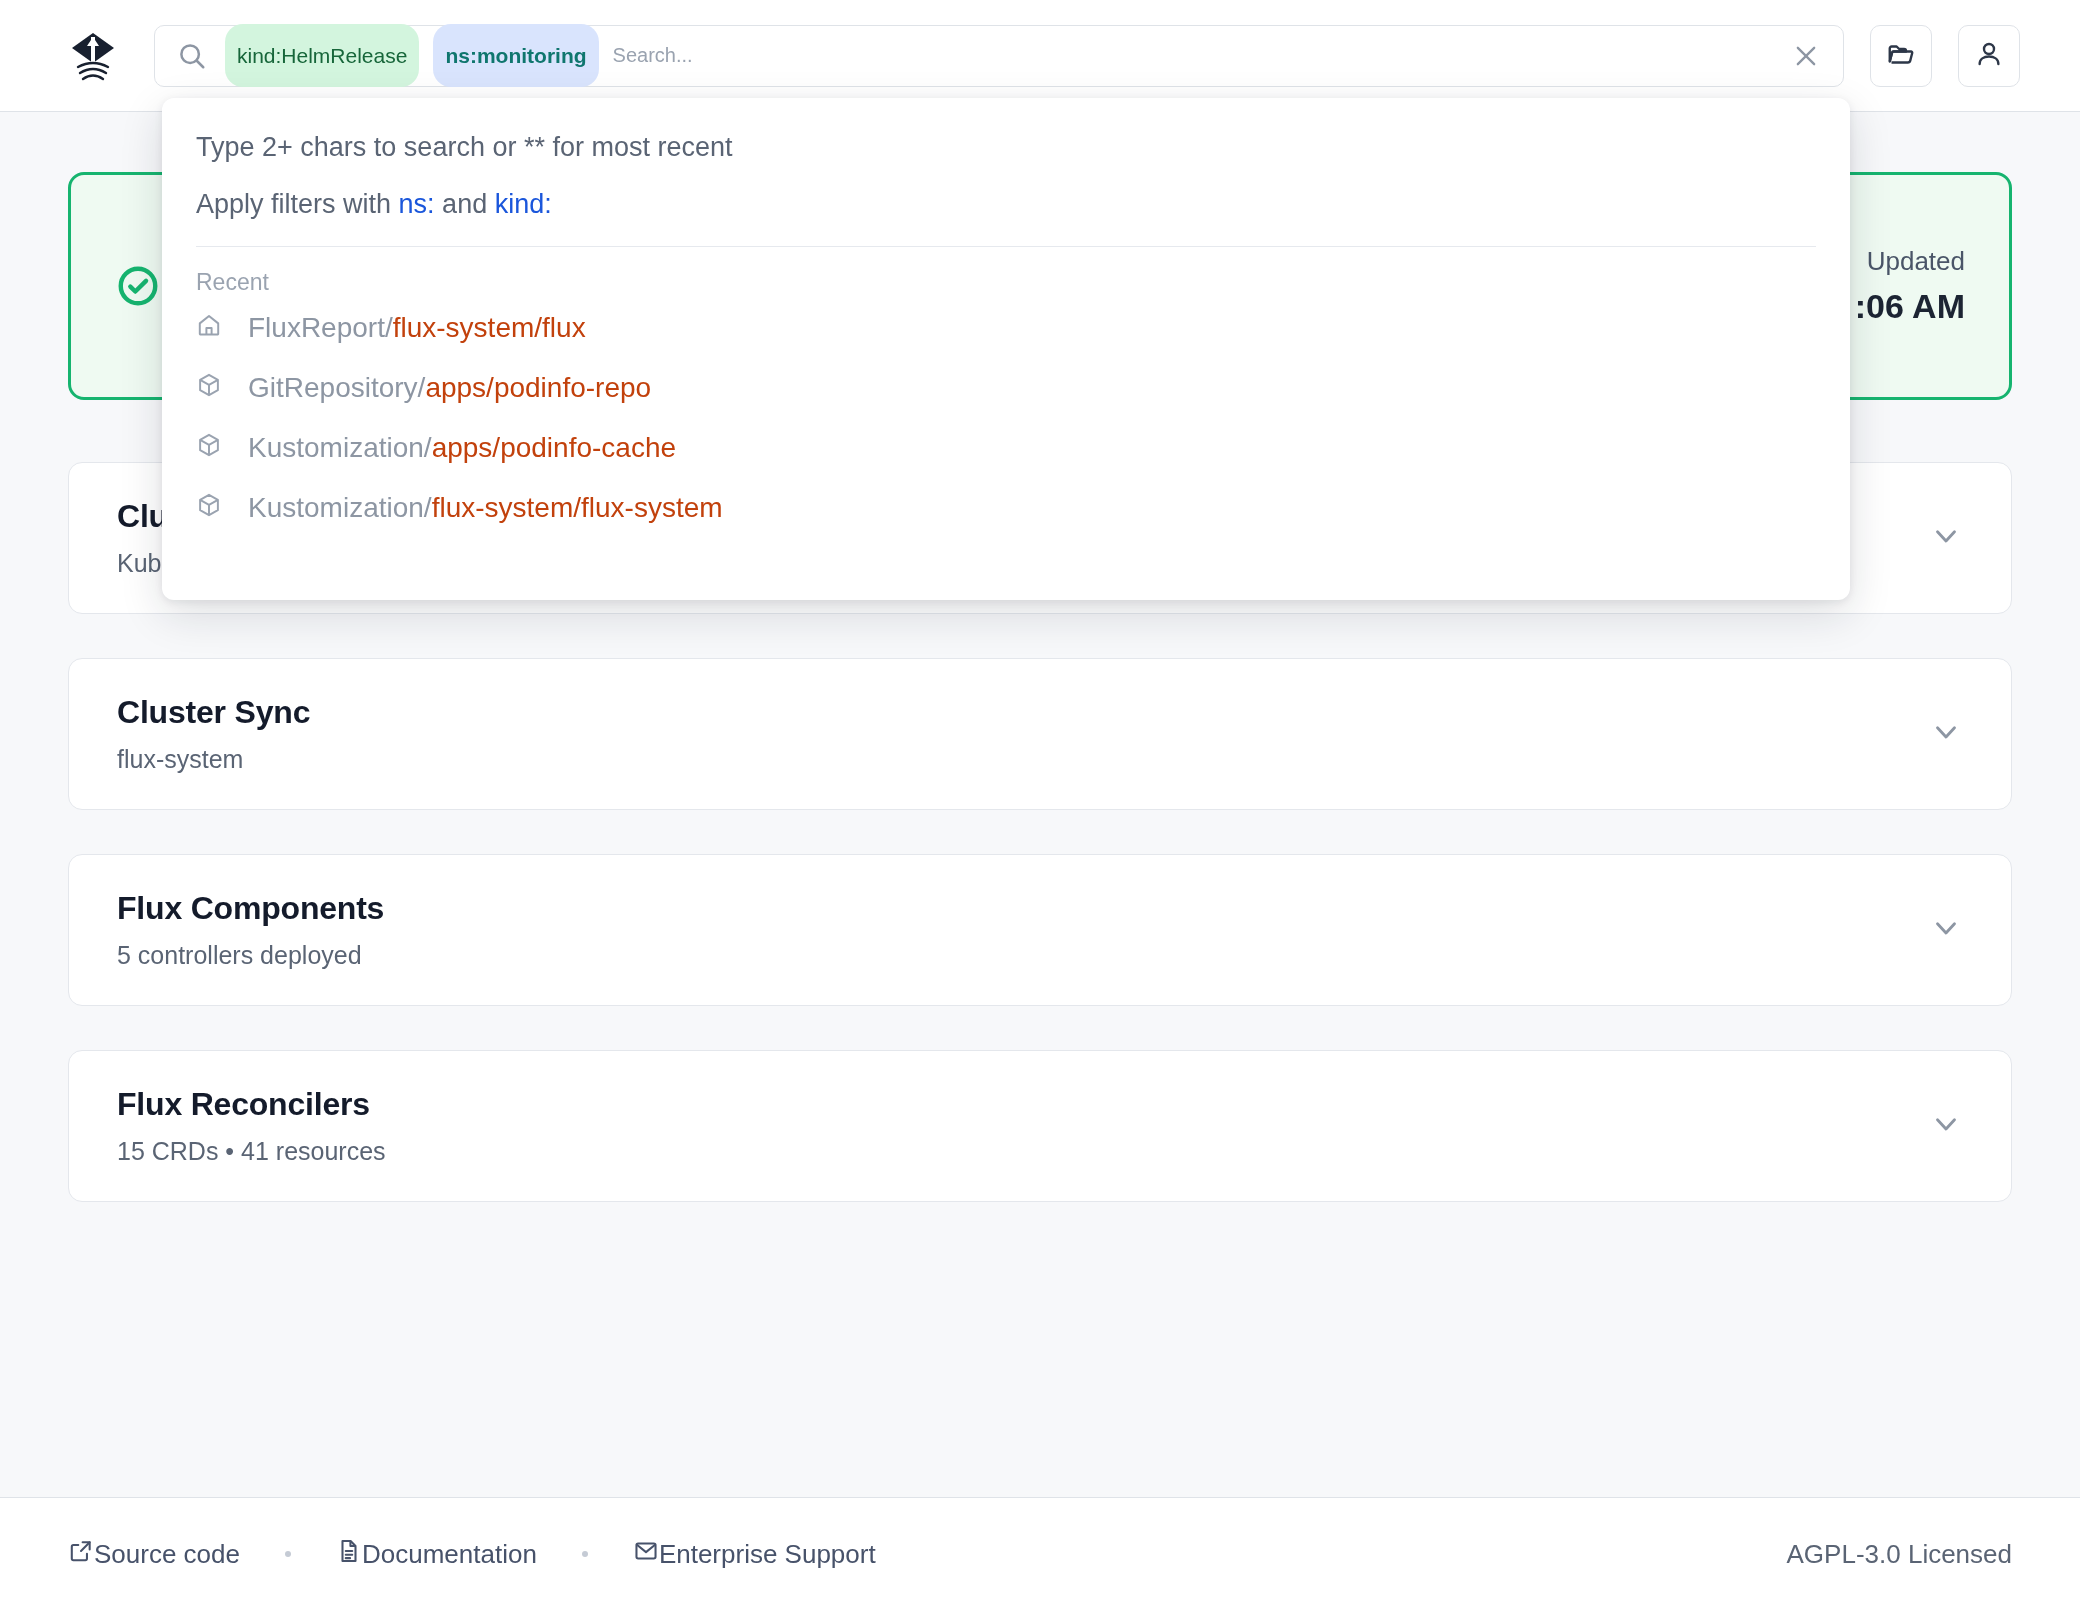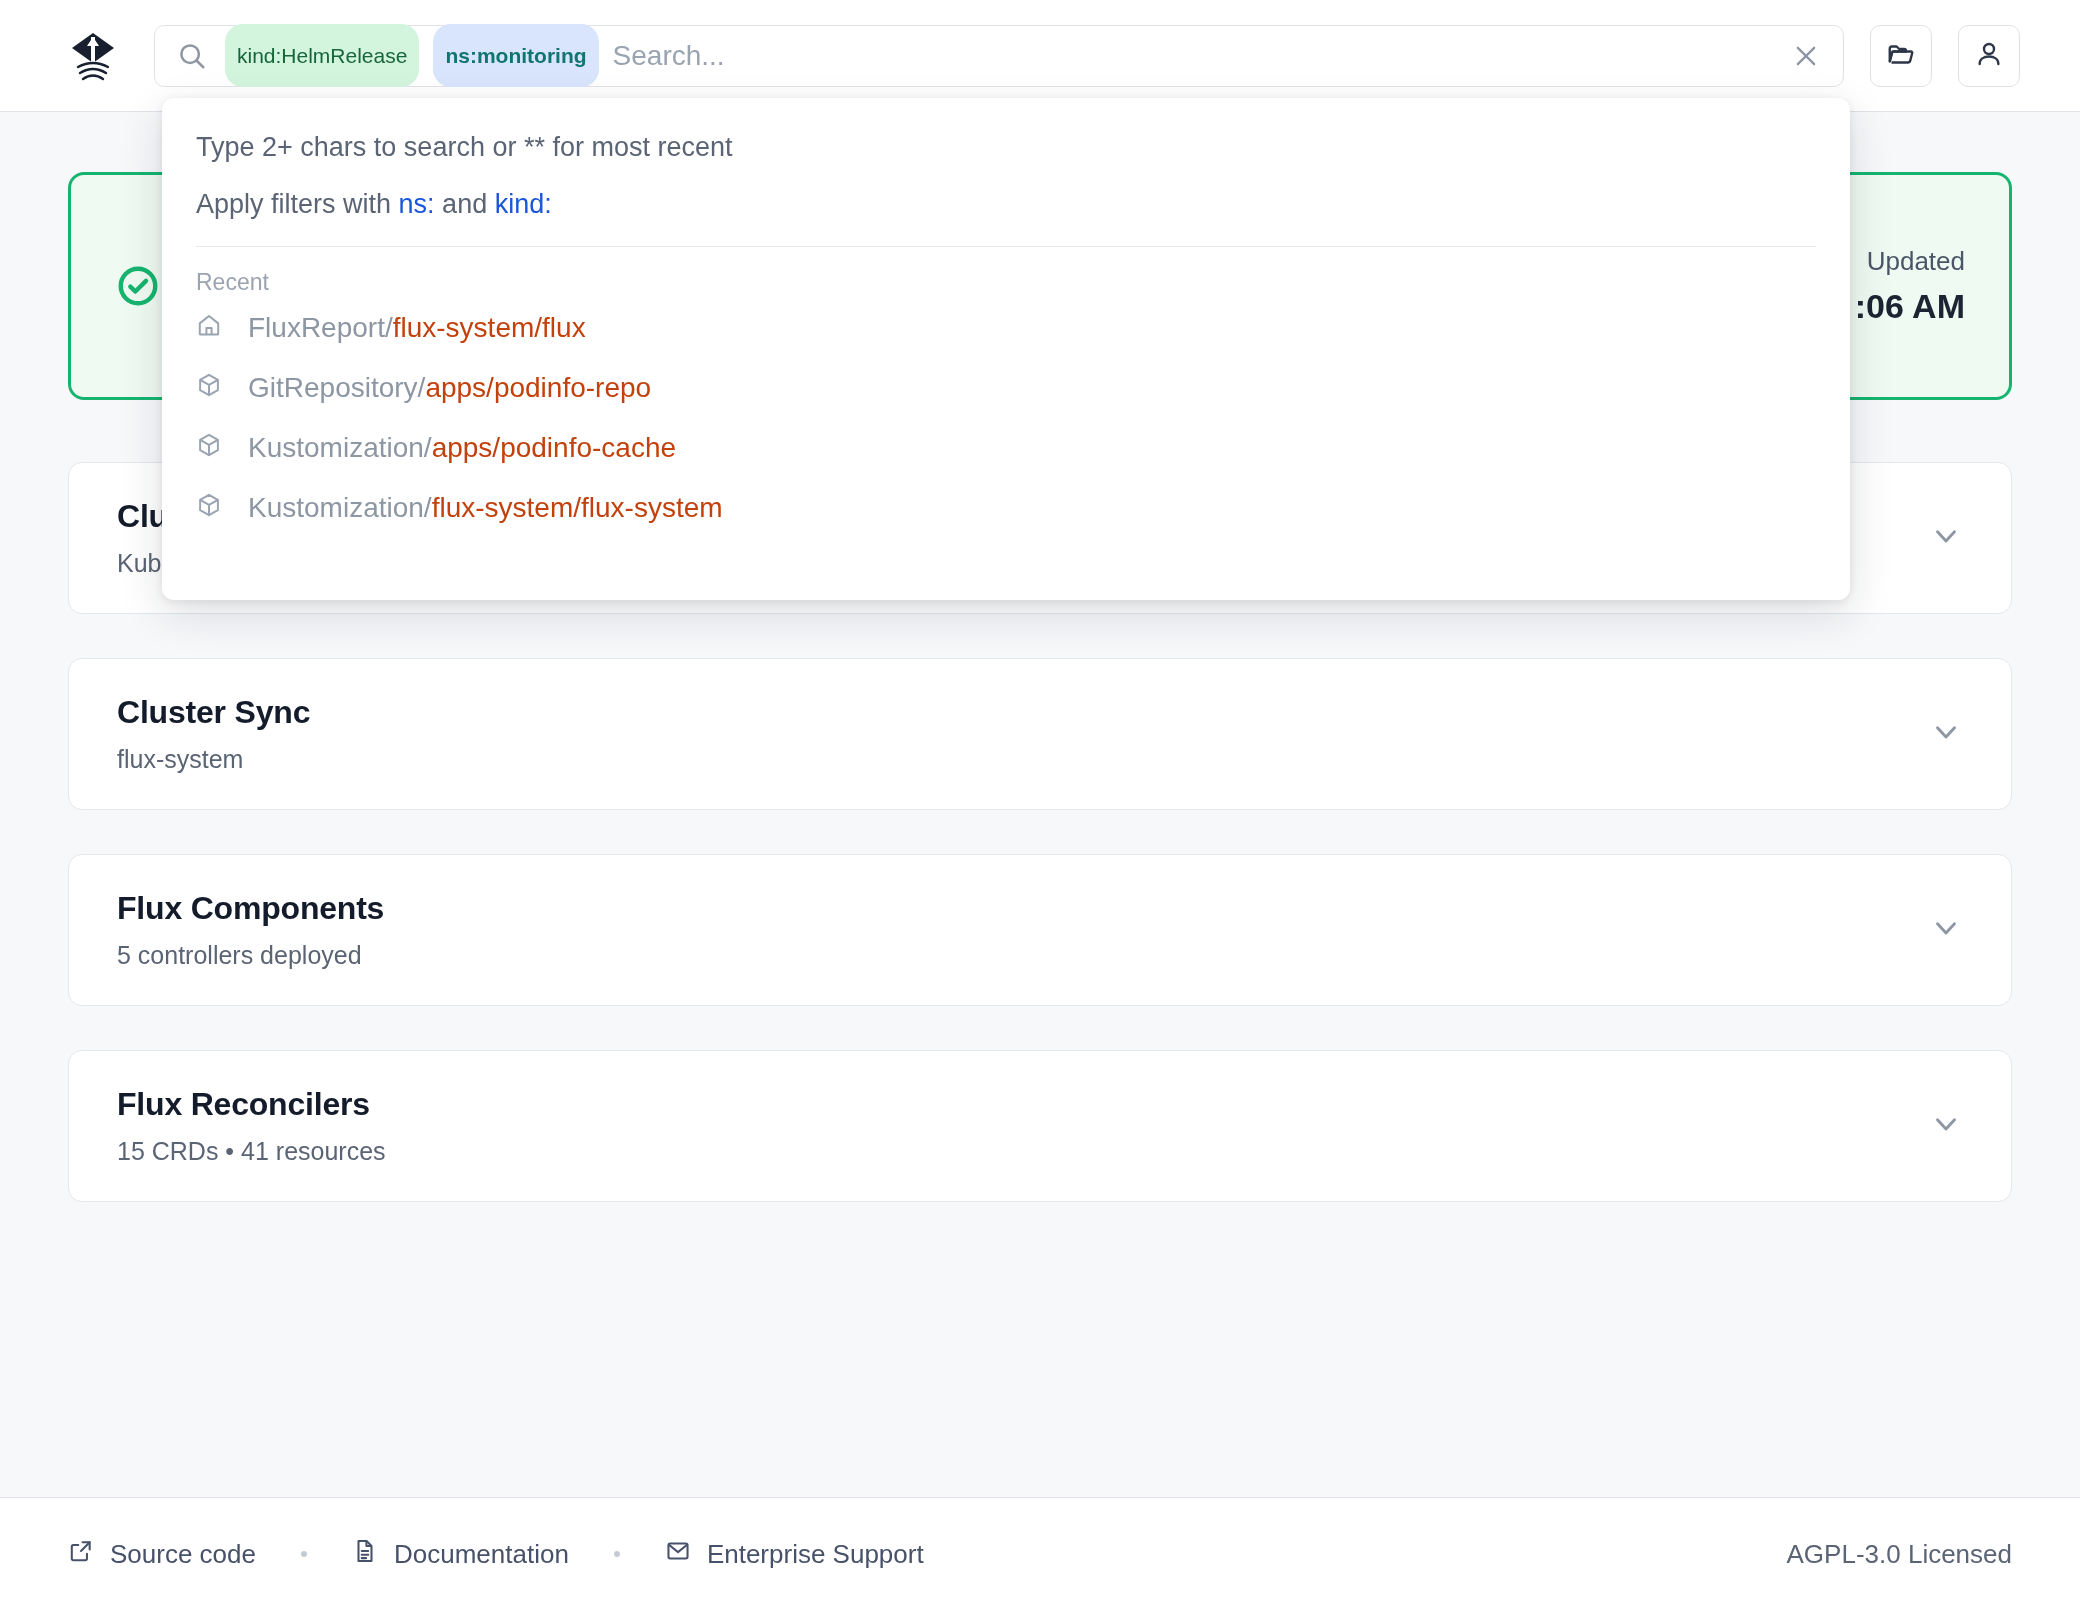--- a/index.html
+++ b/index.html
@@ -55,21 +55,21 @@
     line-height: 1;
     padding: 21px 12px;
     border-radius: 18px;
     margin-right: 14px;
     white-space: nowrap;
     font-family: "Liberation Sans", sans-serif;
   }
   .chip-kind { background: #d3f5de; color: #17663a; }
   .chip-ns   { background: #d9e4fd; color: #0f766e; font-weight: bold; }
   .search-placeholder {
-    font-size: 28px;
+    font-size: 20px;
     color: #9aa3b0;
     flex: 1;
   }
   .clear-btn {
     flex: none;
     width: 46px; height: 46px;
     display: flex; align-items: center; justify-content: center;
     cursor: pointer;
   }
   .icon-btn {
@@ -187,21 +187,20 @@
     border-top: 1px solid #dfe3e8;
     display: flex;
     align-items: center;
     padding: 0 68px;
     justify-content: space-between;
   }
   .footer-left { display: flex; align-items: center; }
   .footer-link {
     display: flex;
     align-items: center;
-    gap: 16px;
     font-size: 26px;
     color: #47526a;
     cursor: pointer;
   }
   .footer-dot {
     width: 6px; height: 6px; border-radius: 50%;
     background: #c5cbd5;
     margin: 0 45px;
   }
   .footer-right { font-size: 26px; color: #5a6474; }

